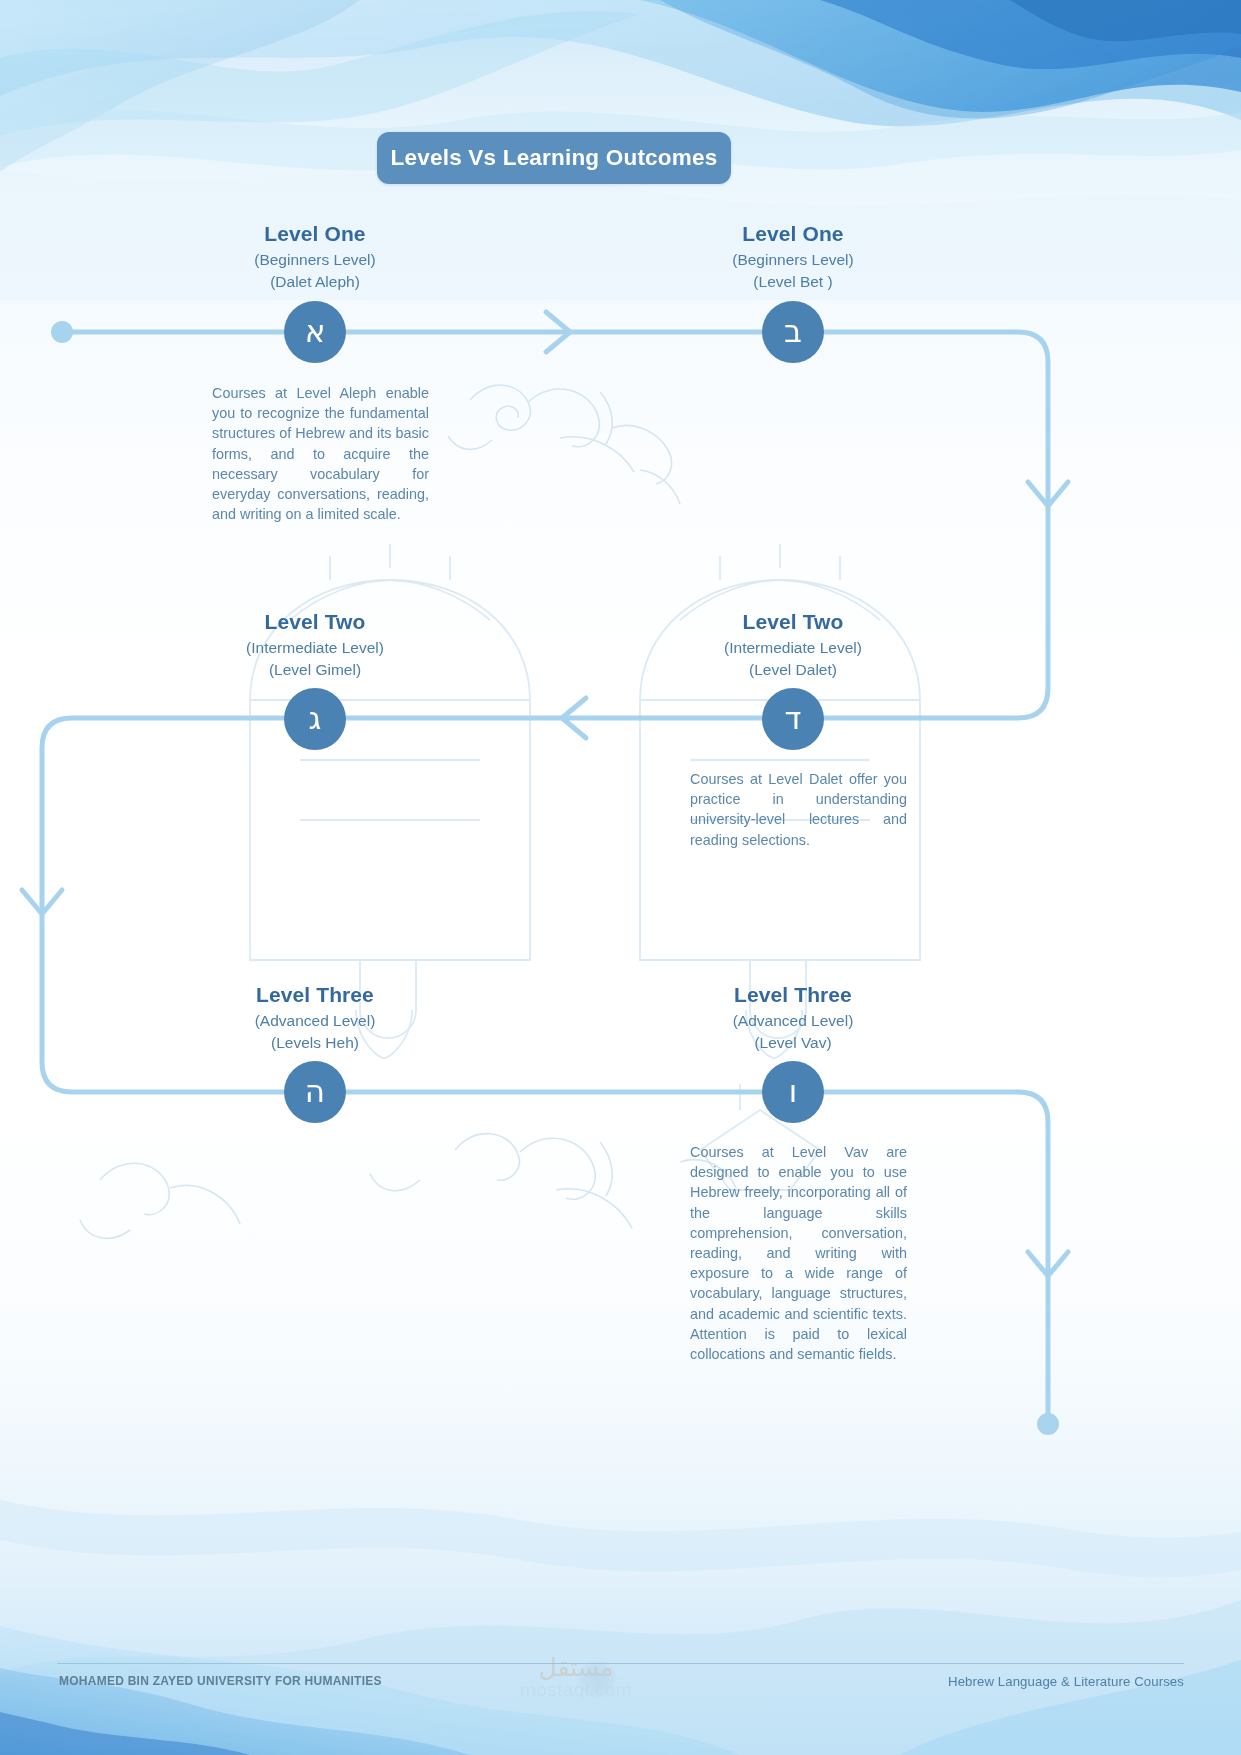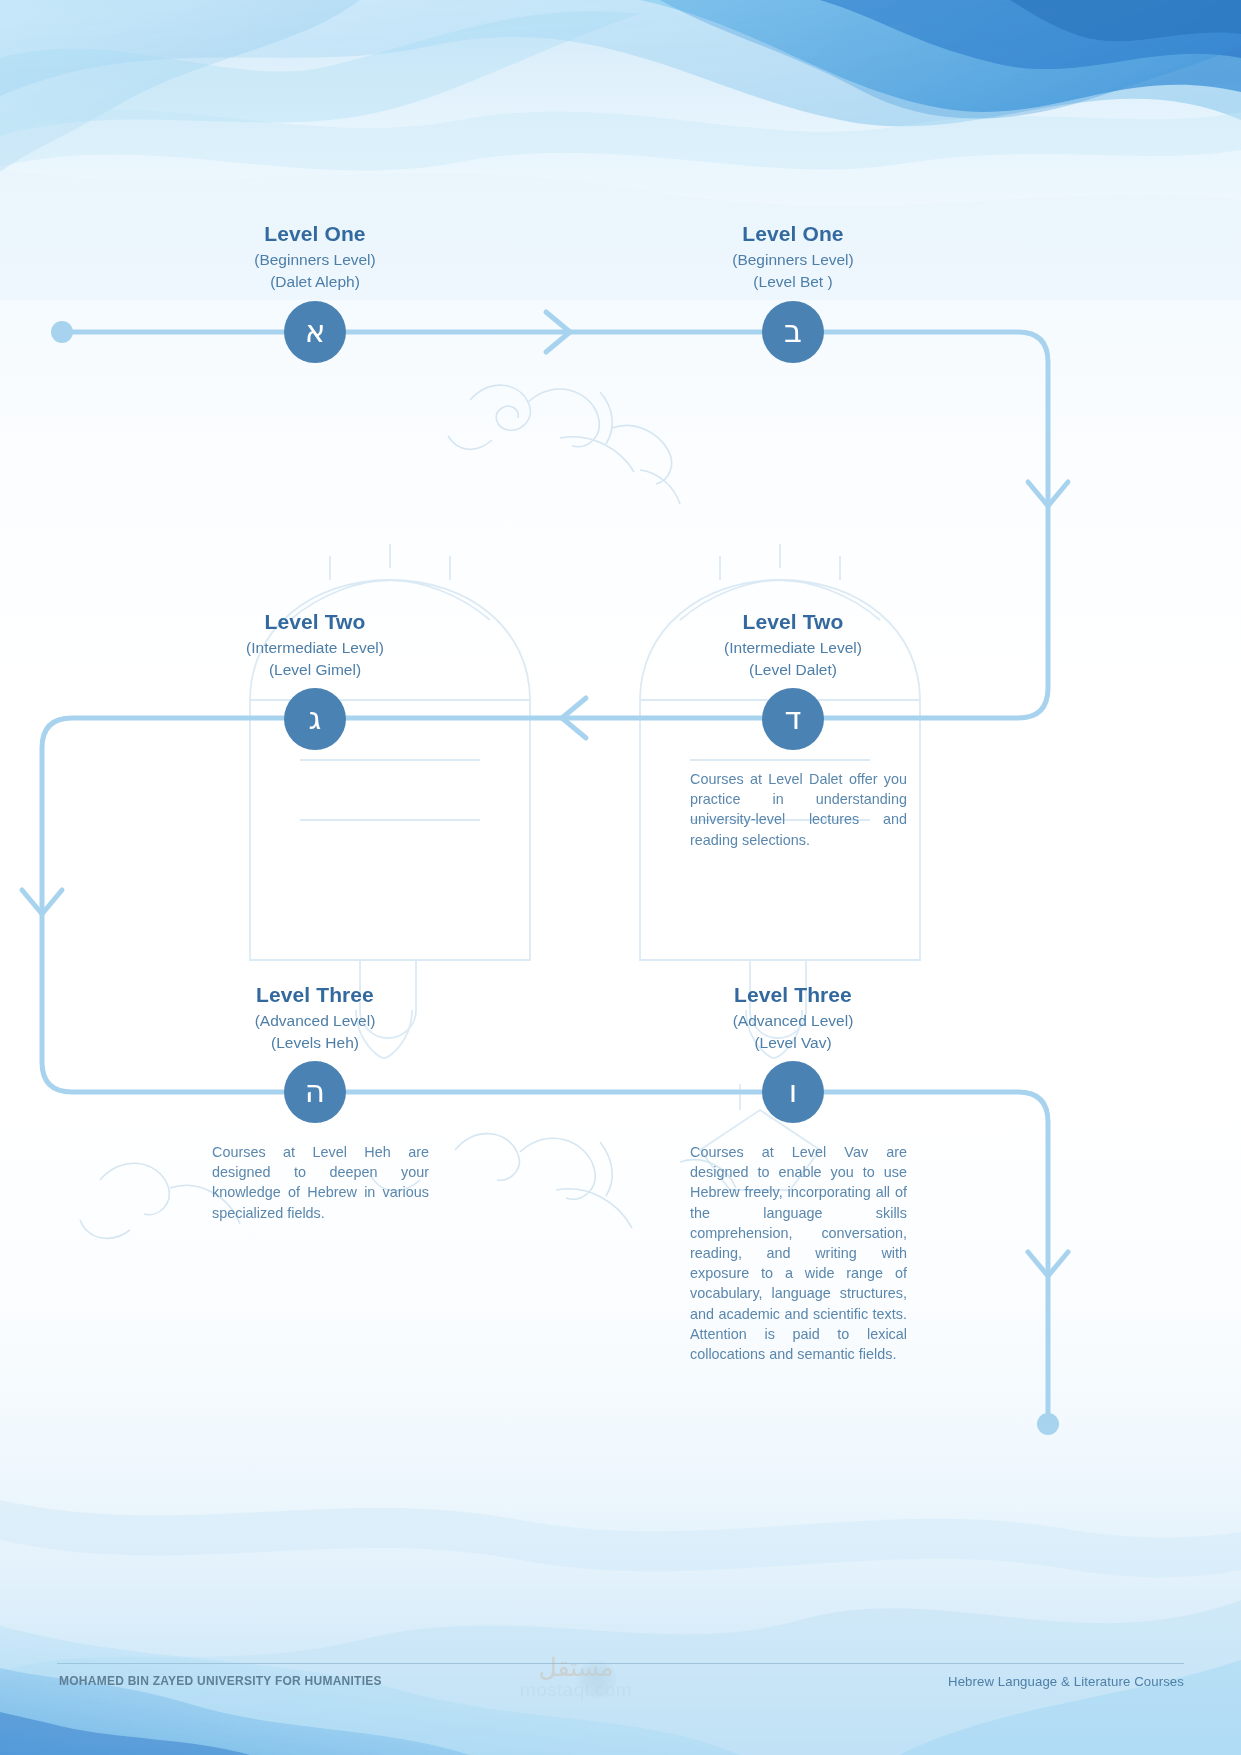--- a/index.html
+++ b/index.html
@@ -281,31 +281,35 @@
 
     <g fill="none" stroke="#a8d3ef" stroke-width="5" stroke-linecap="round" stroke-linejoin="round">
       <polyline points="546,312 570,332 546,352"></polyline>
       <polyline points="1068,482 1048,506 1028,482"></polyline>
       <polyline points="586,698 562,718 586,738"></polyline>
       <polyline points="62,890 42,914 22,890"></polyline>
       <polyline points="1068,1252 1048,1276 1028,1252"></polyline>
     </g>
   </svg>
 
+  <div class="title-pill">
+    <span>Levels Vs Learning Outcomes</span>
+  </div>
 
   <div class="node" style="left:200px; top:220px;">
     <div class="hdr">
       <span class="lvl">Level One</span>
       <span class="sub1">(Beginners Level)</span>
       <span class="sub2">(Dalet Aleph)</span>
     </div>
   </div>
   <div class="circle" style="left:284px; top:301px;">
     <span>א</span>
   </div>
+  <div class="body-text" style="left:212px; top:383px;">Courses at Level Aleph enable you to recognize the fundamental structures of Hebrew and its basic forms, and to acquire the necessary vocabulary for everyday conversations, reading, and writing on a limited scale.</div>
 
   <div class="node" style="left:678px; top:220px;">
     <div class="hdr">
       <span class="lvl">Level One</span>
       <span class="sub1">(Beginners Level)</span>
       <span class="sub2">(Level Bet )</span>
     </div>
   </div>
   <div class="circle" style="left:762px; top:301px;">
     <span>ב</span>
@@ -337,21 +341,20 @@
   <div class="node" style="left:200px; top:981px;">
     <div class="hdr">
       <span class="lvl">Level Three</span>
       <span class="sub1">(Advanced Level)</span>
       <span class="sub2">(Levels Heh)</span>
     </div>
   </div>
   <div class="circle" style="left:284px; top:1061px;">
     <span>ה</span>
   </div>
-  <div class="body-text" style="left:212px; top:1142px;">Courses at Level Heh are designed to deepen your knowledge of Hebrew in various specialized fields.</div>
 
   <div class="node" style="left:678px; top:981px;">
     <div class="hdr">
       <span class="lvl">Level Three</span>
       <span class="sub1">(Advanced Level)</span>
       <span class="sub2">(Level Vav)</span>
     </div>
   </div>
   <div class="circle" style="left:762px; top:1061px;">
     <span>ו</span>

